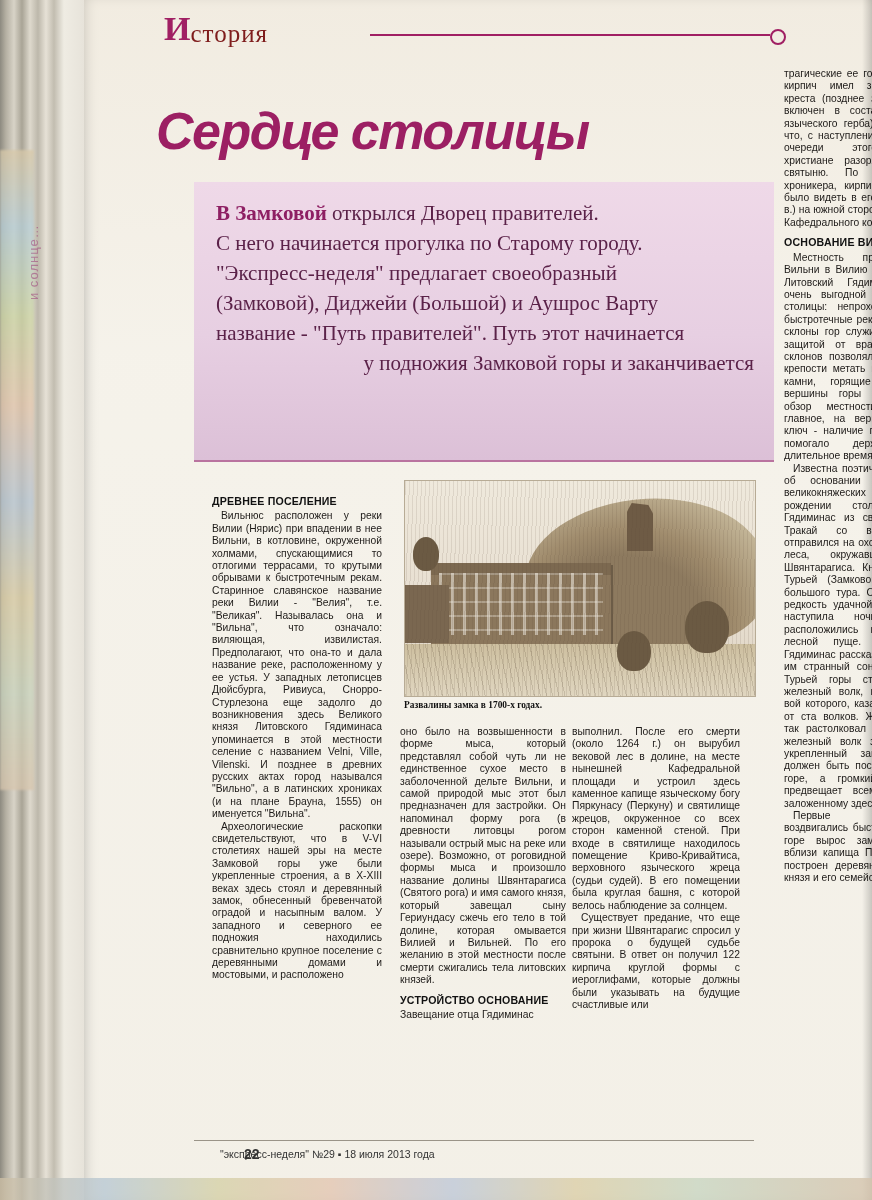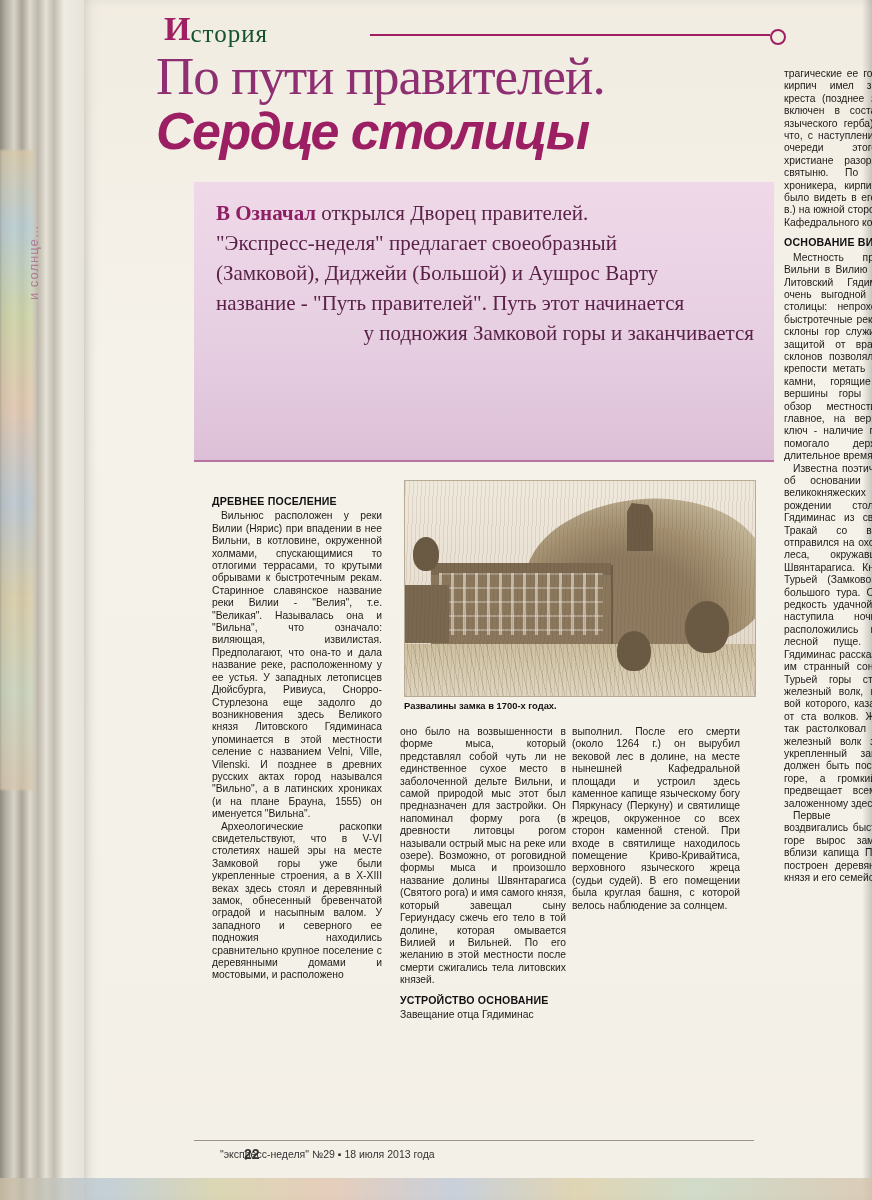--- a/index.html
+++ b/index.html
@@ -44,21 +44,21 @@
   .rubric{
     position:absolute;left:80px;top:14px;width:620px;height:34px;
   }
   .rubric .bigI{
     font-family:"Liberation Serif",serif;
     font-size:34px;color:#a01f63;font-weight:bold;line-height:30px;
     float:left;
   }
   .rubric .word{
     font-family:"Liberation Serif",serif;
-    font-size:25px;color:#14532d;letter-spacing:1px;line-height:34px;
+    font-size:25px;color:#7f1d1d;letter-spacing:1px;line-height:34px;
     float:left;padding-top:3px;
   }
   .rubric .rule{
     position:absolute;left:206px;top:20px;width:400px;height:2px;background:#a01f63;
   }
   .rubric .dot{
     position:absolute;left:606px;top:15px;width:12px;height:12px;border:2px solid #a01f63;border-radius:50%;
   }
 
   .title1{
@@ -151,21 +151,21 @@
     background:linear-gradient(180deg,#cdbf9f,#e0d6c0);
   }
   .ground .tufts{
     position:absolute;inset:0;
     background:repeating-linear-gradient(78deg,rgba(80,65,45,.35) 0 1px,rgba(0,0,0,0) 1px 6px);
     opacity:.5;
   }
   .tree{position:absolute;background:#6b5a43;border-radius:50% 50% 45% 45%;}
   .fig-cap{
     position:absolute;left:320px;top:700px;width:330px;
-    font-family:Liberation Sans, sans-serif;font-weight:bold;
+    font-family:Liberation Serif, serif;font-weight:bold;
     font-size:9.4px;color:#111;
   }
 
   
   .pagenum{
     position:absolute;left:112px;top:1146px;
     font-family:"Liberation Sans",sans-serif;font-weight:bold;font-size:14px;color:#333;margin-left:48px;
   }
   .footer{
     position:absolute;left:136px;top:1148px;
@@ -197,25 +197,25 @@
   <div class="page">
     <div class="paper-tint"></div>
 
     <div class="rubric">
       <span class="bigI">И</span>
       <span class="word">стория</span>
       <div class="rule"></div>
       <div class="dot"></div>
     </div>
 
-    <div class="title1">По пути правителей.</div>
     <div class="title2">Сердце столицы</div>
 
     <div class="lead">
-      <p class="noind"><b>В Означал</b><span> открылся Дворец правителей.</span></p>
+      <p class="noind"><b>В Замковой</b><span> открылся Дворец правителей.</span></p>
+      <p>С него начинается прогулка по Старому городу.</p>
       <p>"Экспресс-неделя" предлагает своеобразный</p>
       <p>(Замковой), Диджейи (Большой) и Аушрос Варту</p>
       <p>название - "Путь правителей". Путь этот начинается</p>
       <p class="c">у подножия Замковой горы и заканчивается</p>
     </div>
 
     <div class="figure">
       <div class="fig-sky"></div>
       <div class="hill"></div>
       <div class="tower"></div>
@@ -238,20 +238,21 @@
     </div>
 
     <div class="col" id="col2">
       <p class="noind">оно было на возвышенности в форме мыса, который представлял собой чуть ли не единственное сухое место в заболоченной дельте Вильни, и самой природой мыс этот был предназначен для застройки. Он напоминал форму рога (в древности литовцы рогом называли острый мыс на реке или озере). Возможно, от роговидной формы мыса и произошло название долины Швянтарагиса (Святого рога) и имя самого князя, который завещал сыну Гериундасу сжечь его тело в той долине, которая омывается Вилией и Вильней. По его желанию в этой местности после смерти сжигались тела литовских князей.</p>
       <div class="subhead">УСТРОЙСТВО ОСНОВАНИЕ</div>
       <p class="noind">Завещание отца Гядиминас</p>
     </div>
 
     <div class="col" id="col3">
       <p class="noind">выполнил. После его смерти (около 1264 г.) он вырубил вековой лес в долине, на месте нынешней Кафедральной площади и устроил здесь каменное капище языческому богу Пяркунасу (Перкуну) и святилище жрецов, окруженное со всех сторон каменной стеной. При входе в святилище находилось помещение Криво-Кривайтиса, верховного языческого жреца (судьи судей). В его помещении была круглая башня, с которой велось наблюдение за солнцем.</p>
+      <p>Существует предание, что еще при жизни Швянтарагис спросил у пророка о будущей судьбе святыни. В ответ он получил 122 кирпича круглой формы с иероглифами, которые должны были указывать на будущие счастливые или</p>
     </div>
 
     <div class="col" id="col4">
       <p class="noind">трагические ее годы. После-ний кирпич имел знак двойного креста (позднее знак этот был включен в состав литовского языческого герба). Означал он, что, с наступлением временной очереди этого кирпича христиане разорят языческую святыню. По свидетельству хроникера, кирпичи эти можно было видеть в его времена (XV в.) на южной стороне колокольни Кафедрального костела.</p>
       <div class="subhead">ОСНОВАНИЕ ВИЛЬНЮСА</div>
       <p>Местность при впадении Вильни в Вилию Великий князь Литовский Гядиминас нашел очень выгодной для будущей столицы: непроходимые леса, быстротечные реки, обрывистые склоны гор служили природной защитой от врагов. Крутизна склонов позволяла защитникам крепости метать в нападающих камни, горящие бревна. С вершины горы был хороший обзор местности и, самое главное, на вершине ее бил ключ - наличие питьевой воды помогало держать осаду длительное время.</p>
       <p>Известна поэтическая легенда об основании в Вильнюсе великокняжеских замков и рождении столицы. Князь Гядиминас из своего замка в Тракай со всем двором отправился на охоту в дремучие леса, окружавшие долину Швянтарагиса. Князь лично на Турьей (Замковой) горе убил большого тура. Охота была на редкость удачной, и незаметно наступила ночь. Охотники расположились на ночлег в лесной пуще. Проснувшись, Гядиминас рассказал увиденный им странный сон: на вершине Турьей горы стоял большой железный волк, пронзительный вой которого, казалось, исходил от ста волков. Жрец Лиздейка так растолковал значение сна: железный волк значит сильно укрепленный замок, который должен быть построен на этой горе, а громкий вой зверя предвещает всемирную славу заложенному здесь городу.</p>
       <p>Первые сооружения воздвигались быстро: на Турьей горе вырос замок, а внизу, вблизи капища Пяркунаса, был построен деревянный дом для князя и его семейства.</p>
     </div>
 

